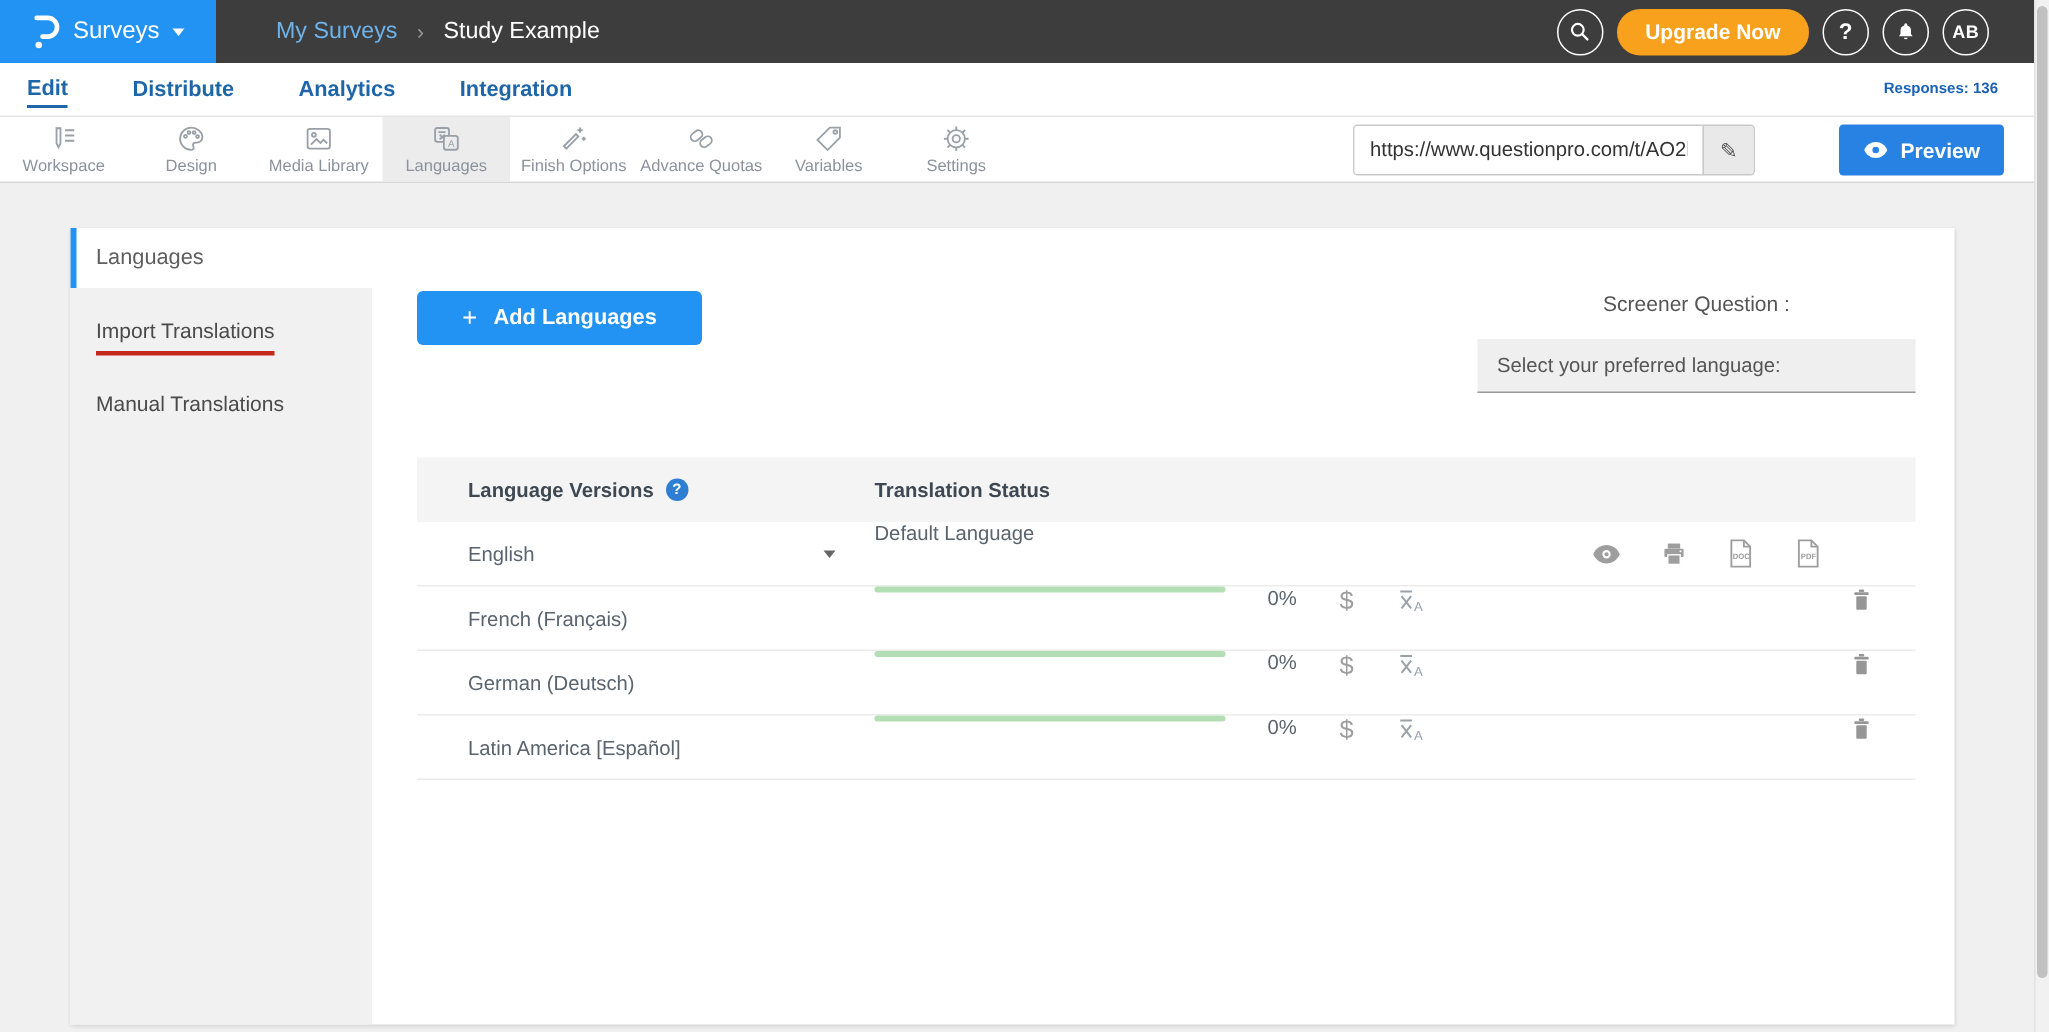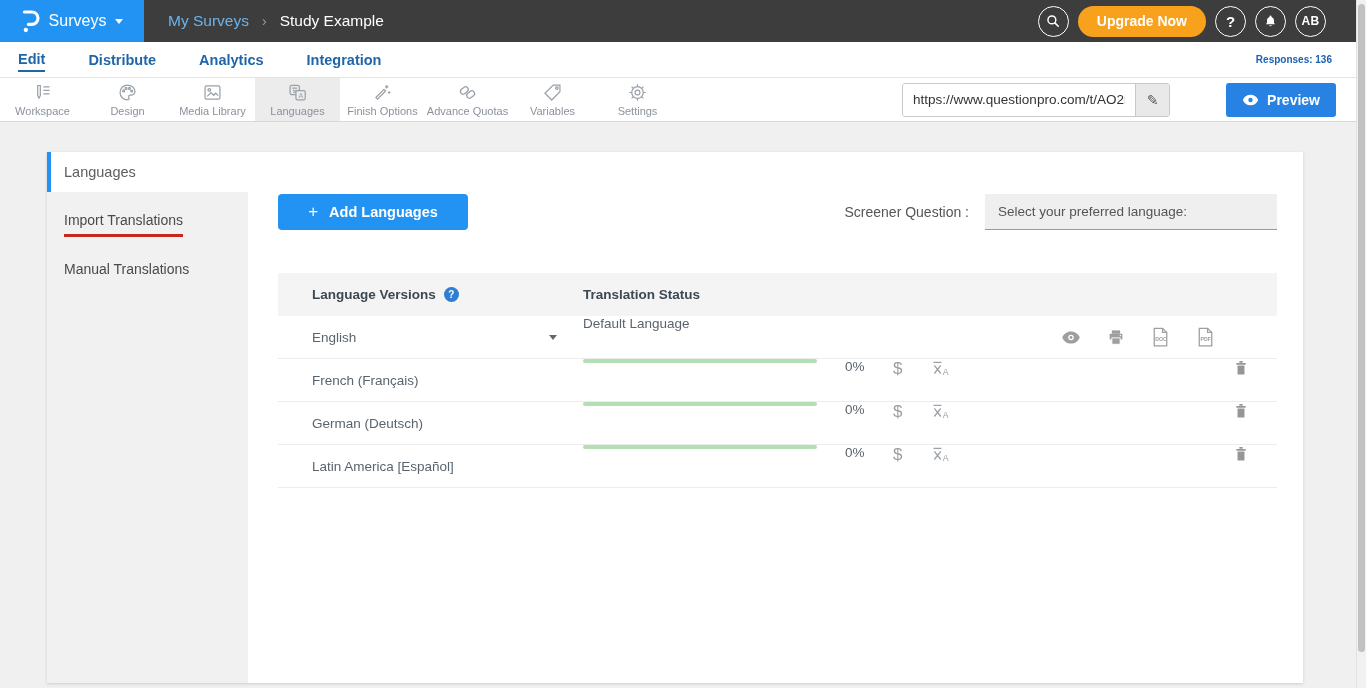--- a/index.html
+++ b/index.html
@@ -4,21 +4,21 @@
 <style>
   * { margin:0; padding:0; box-sizing:border-box; }
   html,body { width:1366px; height:688px; overflow:hidden; }
   body { font-family:"Liberation Sans", sans-serif; background:#f0f0f0; position:relative; color:#555; }
 
   
   .topbar { position:absolute; top:0; left:0; right:10px; height:42px; background:#3d3d3d; display:flex; align-items:center; }
   .brand { background:#2393f3; height:100%; width:144px; display:flex; align-items:center; justify-content:center; gap:9px; cursor:pointer; }
   .brand-label { color:#fff; font-size:16px; font-weight:500; }
   .caret { width:0; height:0; border-left:4.5px solid transparent; border-right:4.5px solid transparent; border-top:5px solid #fff; display:inline-block; }
-  .breadcrumb { display:flex; align-items:center; margin-left:24px; font-size:15.5px; }
+  .breadcrumb { display:flex; align-items:center; margin-left:40px; font-size:15.5px; }
   .bc-parent { color:#6db3ea; cursor:pointer; }
   .bc-sep { color:#9a9a9a; margin:0 13px; font-size:14px; }
   .bc-current { color:#ffffff; }
   .top-actions { margin-left:auto; margin-right:30px; display:flex; align-items:center; gap:9px; }
   .circle-btn { width:31px; height:31px; border:1.5px solid #fff; border-radius:50%; display:flex; align-items:center; justify-content:center; color:#fff; cursor:pointer; flex:none; }
   .circle-btn .qmark { font-size:15px; font-weight:700; }
   .circle-btn .initials { font-size:12px; font-weight:700; letter-spacing:.3px; }
   .upgrade-btn { height:31px; border-radius:16px; background:#f7a11d; color:#fff; font-size:14px; font-weight:700; padding:0 19px; display:flex; align-items:center; cursor:pointer; }
 
   
@@ -49,21 +49,21 @@
   .card-title { padding-left:13px; font-size:14.5px; color:#5e5e5e; }
   .card-body { flex:1; display:flex; min-height:0; }
   .side { width:201px; background:#f1f1f1; padding-top:8px; flex:none; }
   .side-item { padding:12px 17px; font-size:14px; color:#4a4a4a; cursor:pointer; }
   .side-item.active span { border-bottom:3px solid #c5281c; padding-bottom:6px; display:inline-block; }
   .content { flex:1; min-width:0; }
 
   .content-head { display:flex; justify-content:space-between; align-items:flex-start; padding:2px 26px 0 30px; }
   .add-btn { width:190px; height:36px; background:#2393f3; border-radius:4px; color:#fff; font-size:14.5px; font-weight:700; display:flex; align-items:center; justify-content:center; gap:11px; cursor:pointer; }
   .add-btn .plus { font-size:17px; font-weight:400; }
-  .screener { display:flex; align-items:center; gap:16px; }
+  .screener { display:flex; align-items:center; gap:16px;flex-direction:column; }
   .screener-label { font-size:14px; color:#555; }
   .screener-field { width:292px; height:36px; background:#efefef; border-bottom:1px solid #9a9a9a; font-size:13.5px; color:#555; line-height:35px; padding:0 13px; cursor:pointer; white-space:nowrap; overflow:hidden; }
 
   .ltable { margin:43px 26px 0 30px; }
   .thead { height:43px; background:#f4f4f4; display:flex; align-items:center; font-size:13.5px; font-weight:700; color:#3d4852; }
   .col-name { width:305px; padding-left:34px; flex:none; display:flex; align-items:center; gap:8px; }
   .help-circle { width:15px; height:15px; border-radius:50%; background:#2e7ed1; color:#fff; font-size:10px; font-weight:700; display:flex; align-items:center; justify-content:center; cursor:pointer; }
   .trow { height:43px; border-bottom:1px solid #ececec; display:flex; font-size:13.5px; color:#5a646e; }
   .name-cell { width:305px; padding-left:34px; padding-right:26px; flex:none; display:flex; align-items:center; justify-content:space-between; }
   .dd-caret { width:0; height:0; border-left:4.5px solid transparent; border-right:4.5px solid transparent; border-top:5px solid #666; cursor:pointer; }

